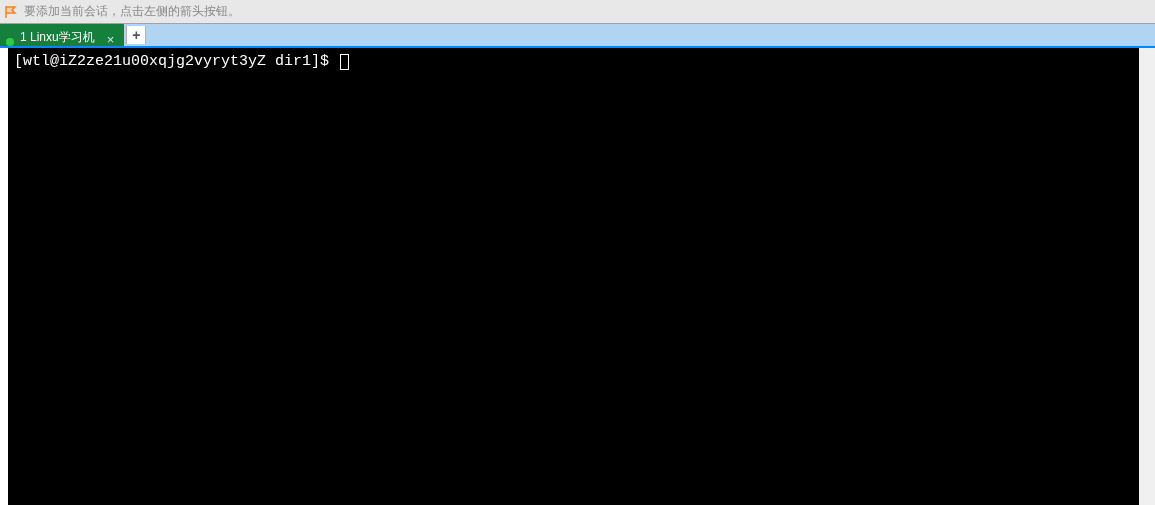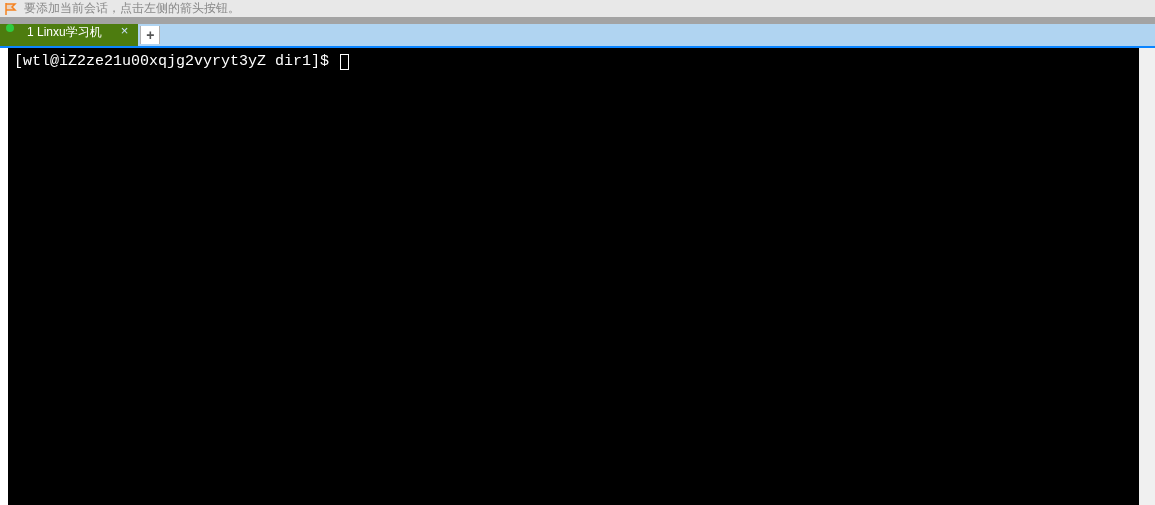--- a/index.html
+++ b/index.html
@@ -15,21 +15,21 @@
       background: #fff;
     }
     .hint-bar {
       height: 24px;
       background: #e8e8e8;
       display: flex;
       align-items: center;
       padding-left: 4px;
       font-size: 12px;
       color: #888;
-      border-bottom: 7px solid #a3a3a3;
+      border-bottom: 1px solid #a3a3a3;
     }
     .hint-flag {
       width: 14px;
       height: 14px;
       margin-right: 6px;
       display: inline-flex;
       align-items: center;
       justify-content: center;
     }
     .hint-flag svg {
@@ -38,29 +38,28 @@
     }
     .tab-bar {
       height: 24px;
       background: #b0d4f1;
       display: flex;
       align-items: stretch;
       border-bottom: 2px solid #0a84ff;
     }
     .tab {
       display: flex;
-      align-items: flex-start;
-      background: #4d7c0f;
+      align-items: flex-end;
+      background: #15803d;
       color: #fff;
       font-size: 12px;
       padding: 0 8px 0 6px;
       position: relative;
       cursor: pointer;
       min-width: 100px;
-      gap: 7px;
     }
     .tab-status-dot {
       width: 8px;
       height: 8px;
       border-radius: 50%;
       background: #2ecc40;
       margin-right: 6px;
       flex-shrink: 0;
     }
     .tab-label {

